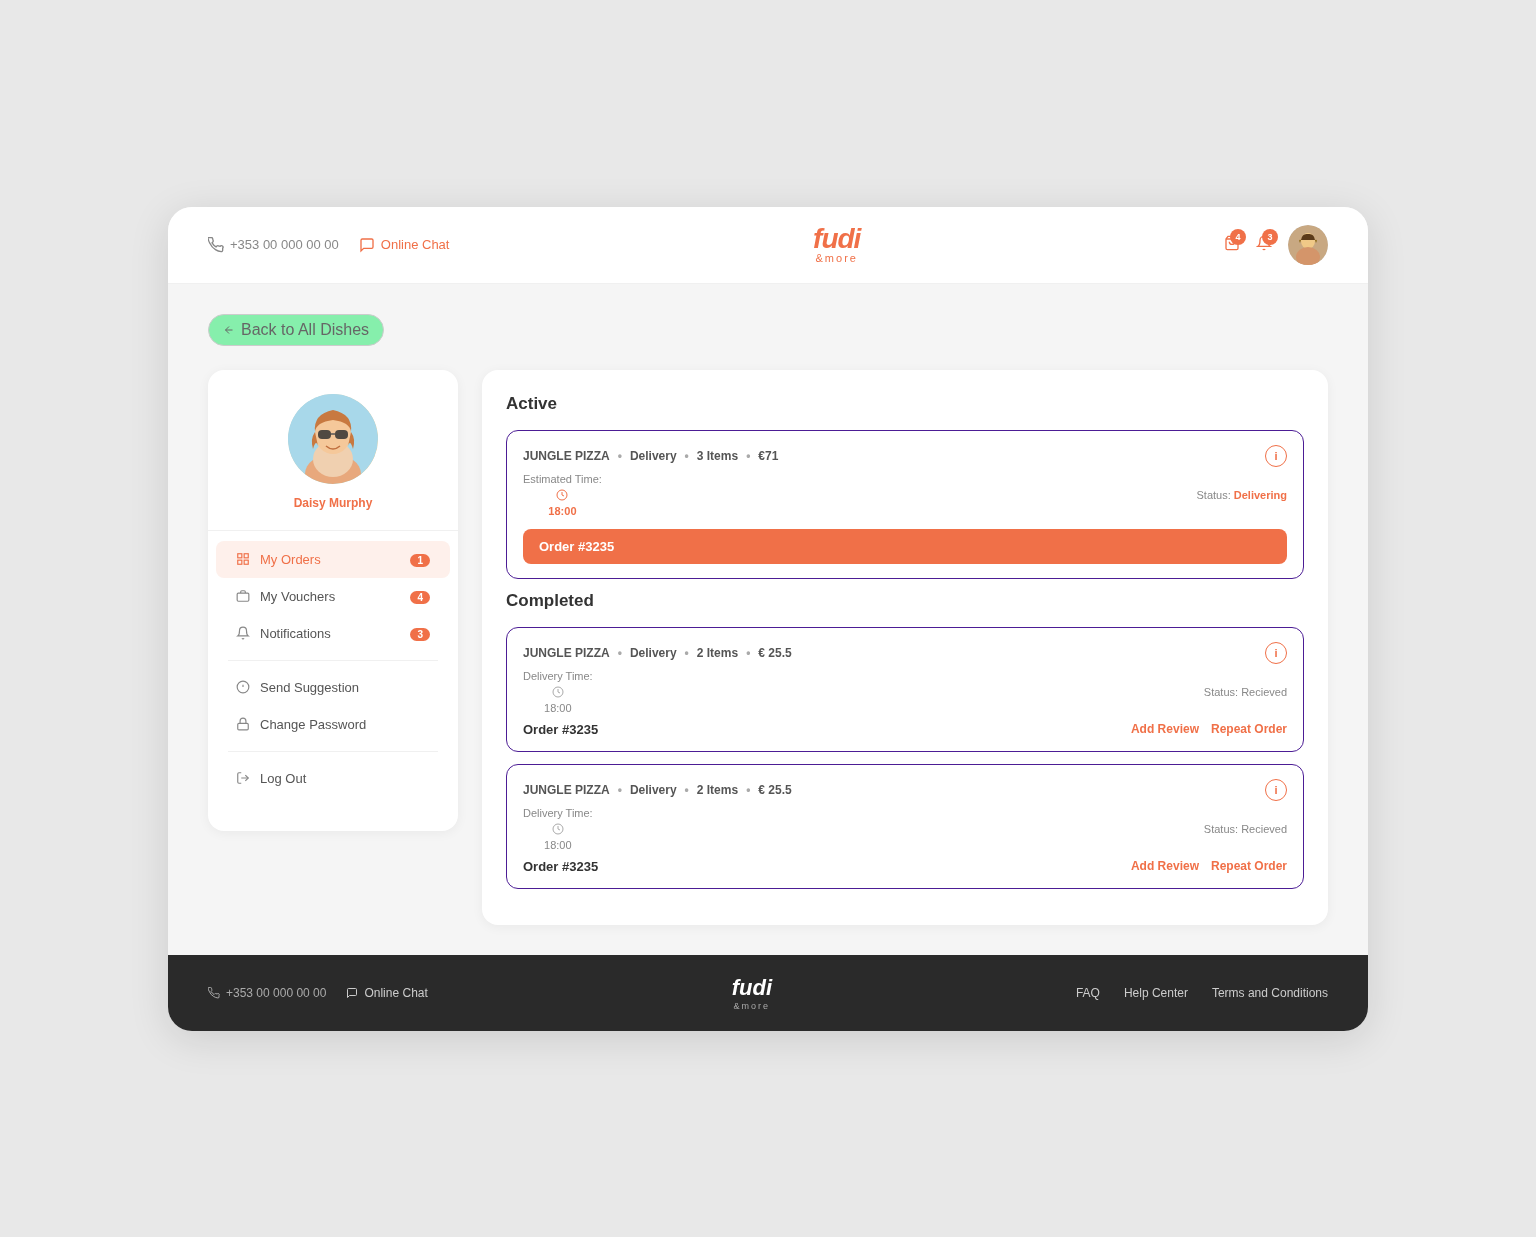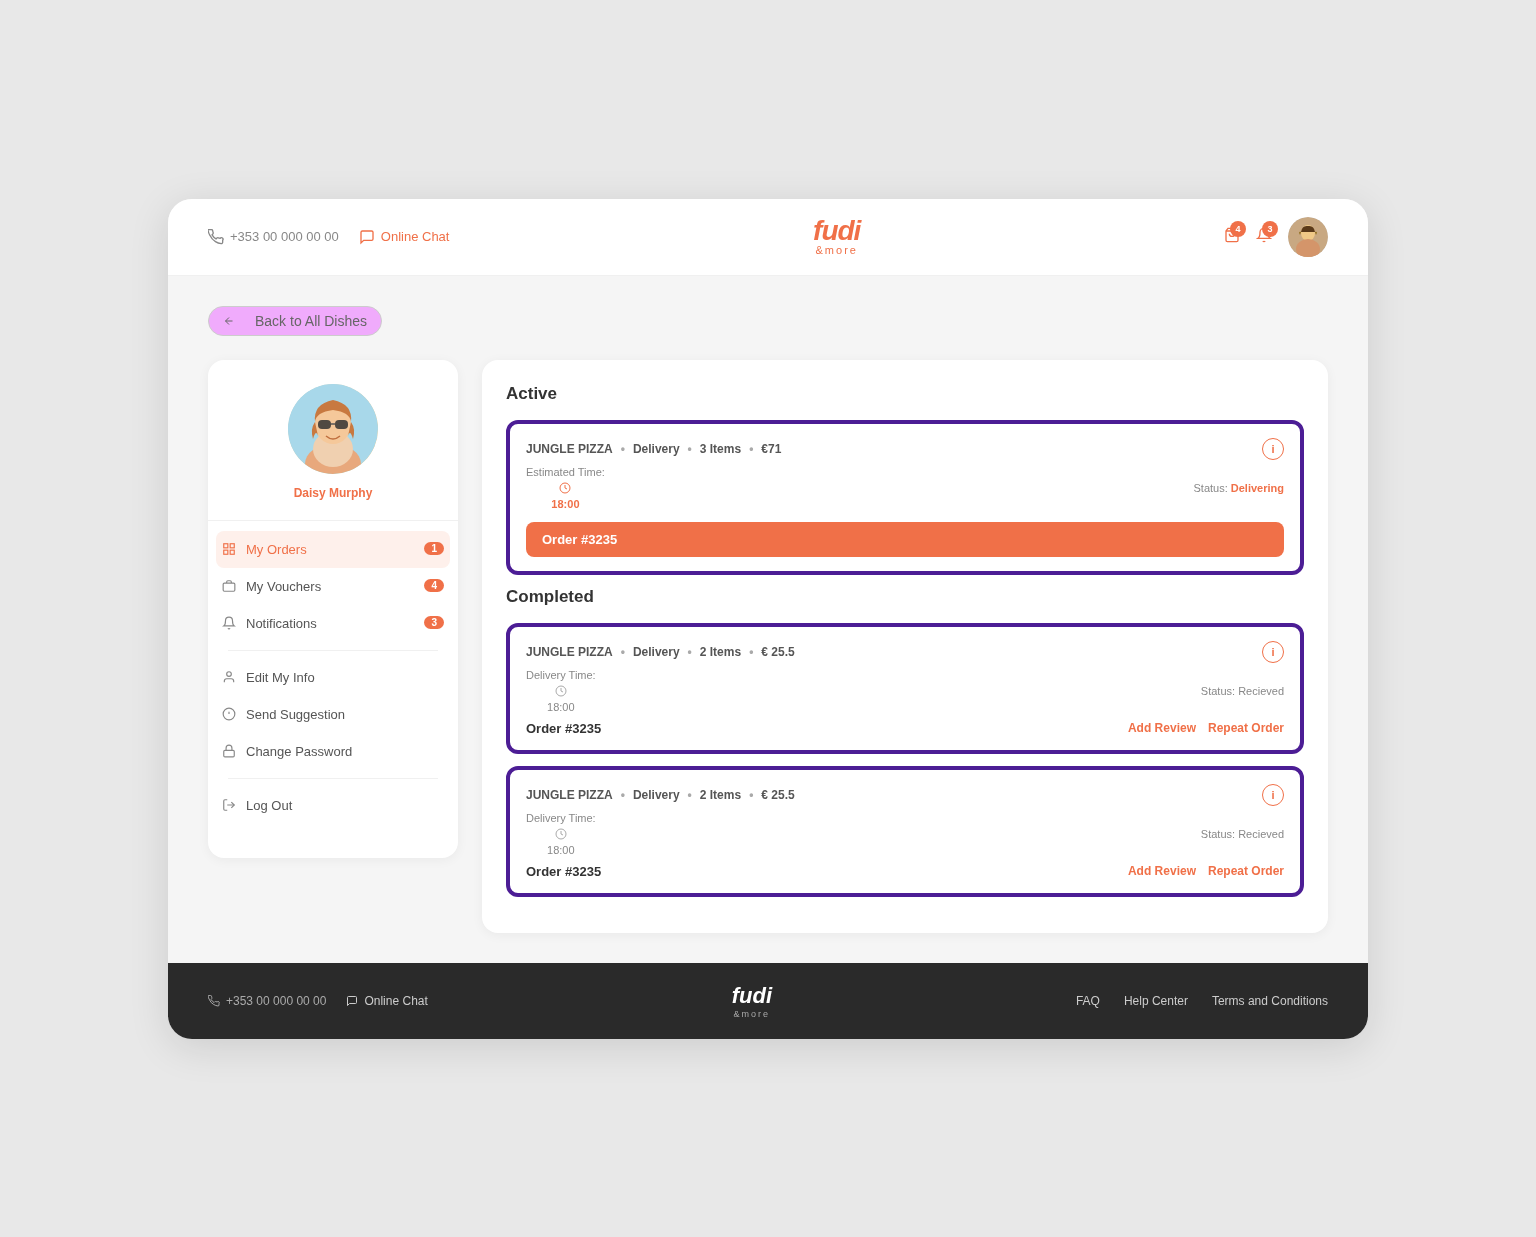--- a/index.html
+++ b/index.html
@@ -102,27 +102,27 @@
       justify-content: center;
     }
     
     .main-content {
       padding: 30px 40px;
       background: #f5f5f5;
     }
     .back-btn {
       display: inline-flex;
       align-items: center;
-      gap: 20px;
+      gap: 6px;
       border: 1.5px solid #ccc;
       border-radius: 20px;
       padding: 6px 14px;
-      font-size: 14px;
+      font-size: 16px;
       color: #666;
-      background: #f0abfc;
+      background: #86efac;
       cursor: pointer;
       margin-bottom: 24px;
     }
     .content-grid {
       display: grid;
       grid-template-columns: 250px 1fr;
       gap: 24px;
       align-items: start;
     }
     
@@ -152,23 +152,23 @@
     .user-name {
       color: #f07048;
       font-size: 12px;
       font-weight: 700;
     }
     .sidebar-menu {
       padding: 10px 0;
     }
     .menu-item {
       display: flex;
-      align-items: flex-start;
+      align-items: flex-end;
       justify-content: space-between;
-      padding: 11px 6px;
+      padding: 11px 20px;
       font-size: 13px;
       color: #555;
       cursor: pointer;
       border-radius: 8px;
       margin: 0 8px;
     }
     .menu-item.active {
       background: #fef0eb;
       color: #f07048;
     }
@@ -197,21 +197,21 @@
       padding: 24px;
       box-shadow: 0 2px 12px rgba(0,0,0,0.05);
     }
     .section-title {
       font-size: 17px;
       font-weight: 700;
       color: #333;
       margin-bottom: 16px;
     }
     .order-card {
-      border: 4px solid #4c1d95;
+      border: 1px solid #4c1d95;
       border-radius: 12px;
       padding: 14px 16px;
       margin-bottom: 12px;
     }
     .order-header {
       display: flex;
       align-items: center;
       justify-content: space-between;
       margin-bottom: 6px;
     }
@@ -502,29 +502,20 @@
               <span>Notifications</span>
             </div>
             <span class="menu-badge">3</span>
           </div>
 
           <div class="menu-divider"></div>
 
           <div class="menu-item">
             <div class="menu-item-left">
               <svg width="14" height="14" viewBox="0 0 24 24" fill="none" stroke="#888" stroke-width="2">
-                <path d="M20 21v-2a4 4 0 00-4-4H8a4 4 0 00-4 4v2"></path>
-                  <circle cx="12" cy="7" r="4"></circle>
-              </svg>
-              <span>Edit My Info</span>
-            </div>
-          </div>
-          <div class="menu-item">
-            <div class="menu-item-left">
-              <svg width="14" height="14" viewBox="0 0 24 24" fill="none" stroke="#888" stroke-width="2">
                 <circle cx="12" cy="12" r="10"></circle>
                   <line x1="12" y1="8" x2="12" y2="12"></line>
                   <line x1="12" y1="16" x2="12.01" y2="16"></line>
               </svg>
               <span>Send Suggestion</span>
             </div>
           </div>
           <div class="menu-item">
             <div class="menu-item-left">
               <svg width="14" height="14" viewBox="0 0 24 24" fill="none" stroke="#888" stroke-width="2">

